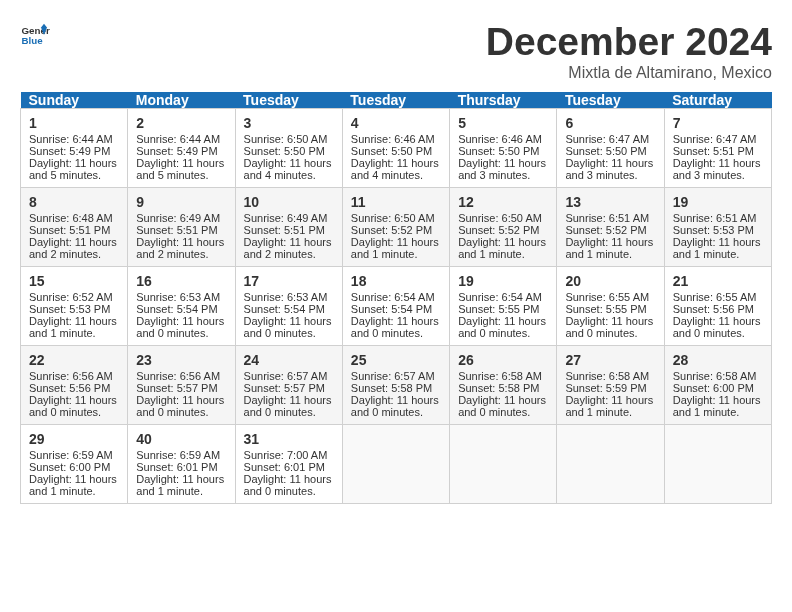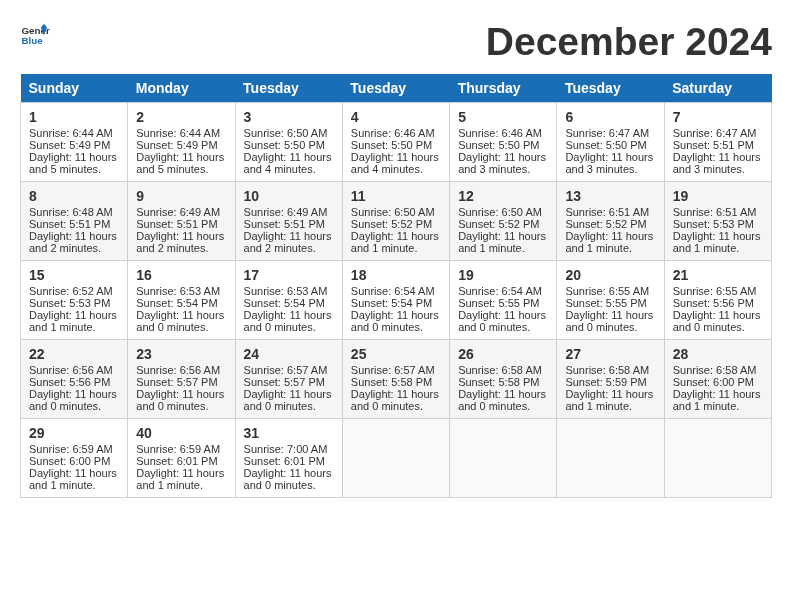--- a/index.html
+++ b/index.html
@@ -39,21 +39,21 @@
     }
     table {
       width: 100%;
       border-collapse: collapse;
       table-layout: fixed;
     }
     th {
       background-color: #1a6eb5;
       color: #fff;
       text-align: left;
-      padding: 6px 8px;
+      padding: 0 8px;
       font-size: 14px;
       font-weight: bold;
     }
     td {
       vertical-align: top;
       padding: 6px 8px;
       font-size: 11px;
       color: #333;
       border: 1px solid #d0d0d0;
       background: #fff;
@@ -77,20 +77,21 @@
 <div class="header">
   <div class="logo">
     <svg class="logo-icon" viewBox="0 0 40 40">
       <text x="2" y="18" font-size="13" font-weight="bold" fill="#333">General</text>
       <text x="2" y="32" font-size="13" font-weight="bold" fill="#1a6eb5">Blue</text>
       <polygon points="32,5 40,15 36,10 32,20 28,10 24,15" fill="#1a6eb5"></polygon>
     </svg>
   </div>
   <div class="title-block">
     <div class="month-title">December 2024</div>
+    <div class="location">Mixtla de Altamirano, Mexico</div>
   </div>
 </div>
 
 <table>
   <thead>
     <tr>
       <th>Sunday</th>
       <th>Monday</th>
       <th>Tuesday</th>
       <th>Tuesday</th>

